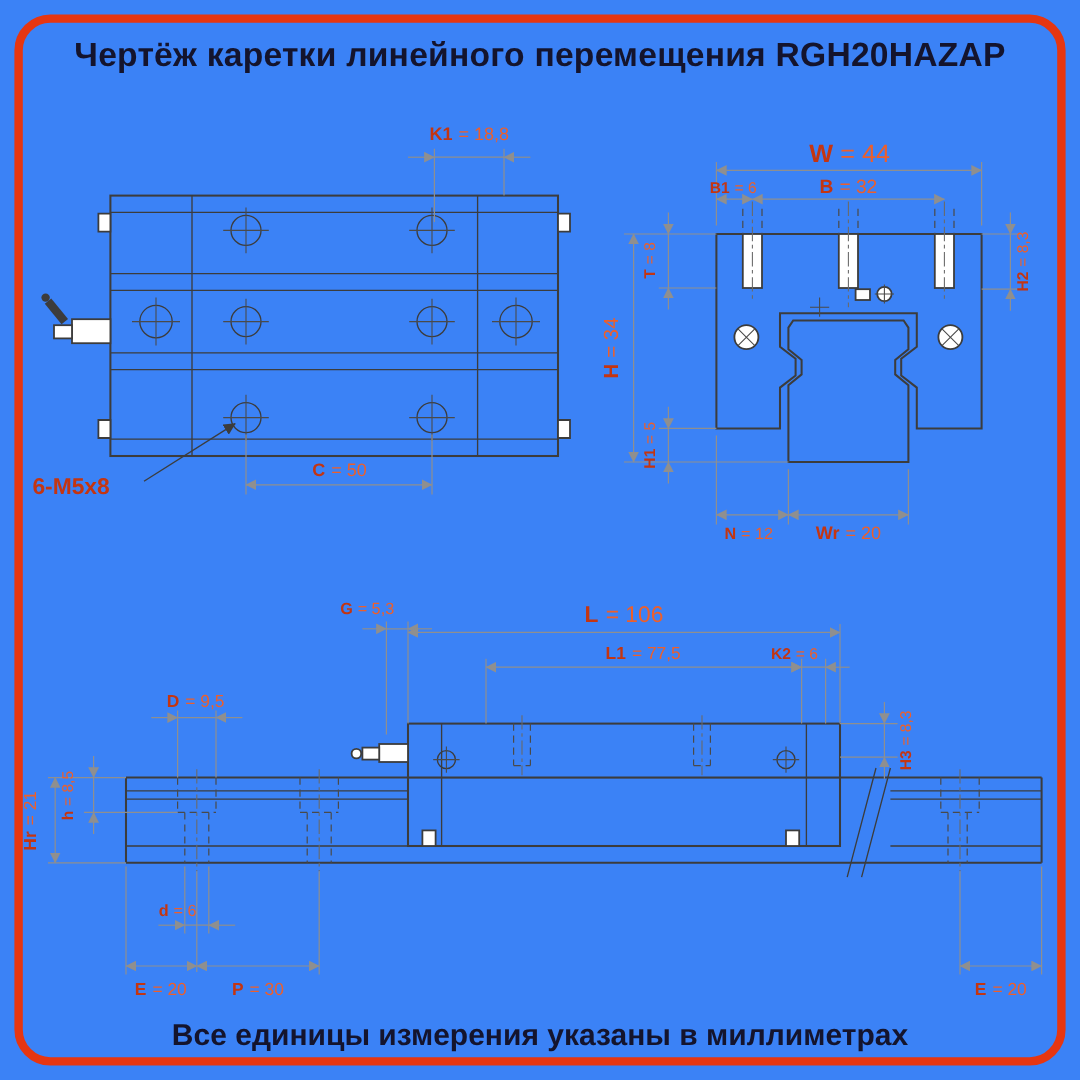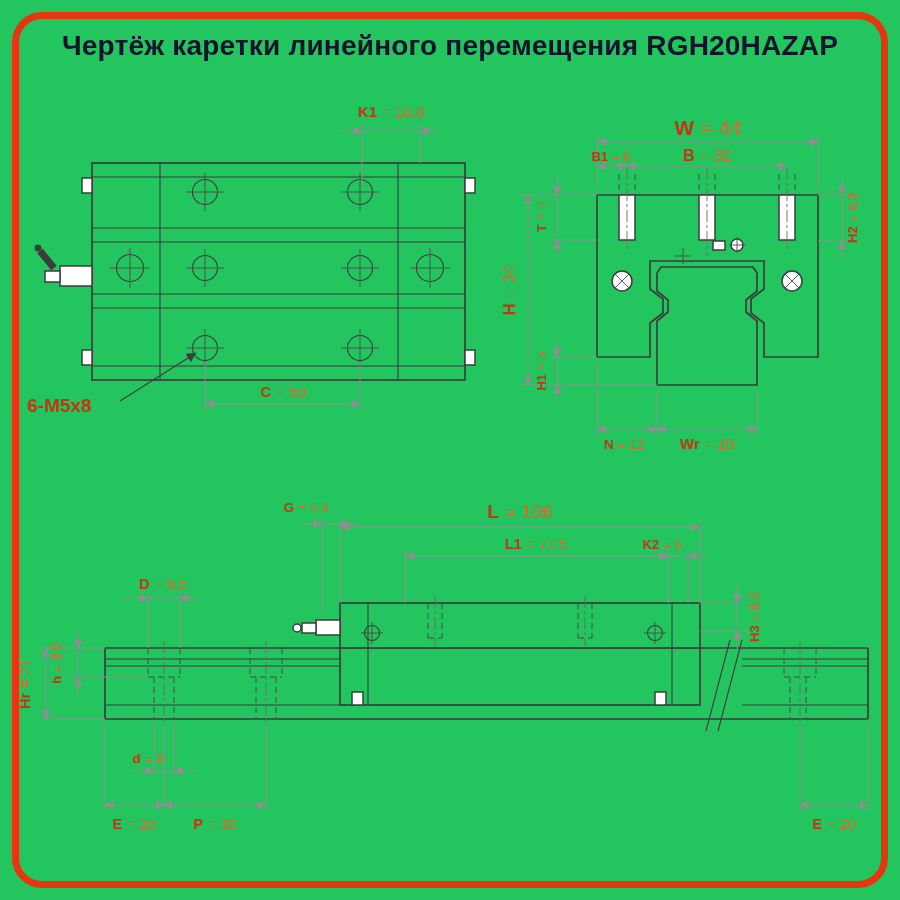--- a/index.html
+++ b/index.html
@@ -1,18 +1,18 @@
 <!DOCTYPE html>
 <html><head>
 <meta charset="utf-8">
 <style>
   *{margin:0;padding:0;box-sizing:border-box}
   html,body{background:#ffffff}
   body{width:900px;height:900px;font-family:"Liberation Sans",sans-serif}
-  .page{position:relative;width:900px;height:900px;background:#22c55e;overflow:hidden}
+  .page{position:relative;width:900px;height:900px;background:#3b82f6;overflow:hidden}
   .border-frame{position:absolute;inset:12px;border:7px solid #e63611;border-radius:30px;pointer-events:none}
   .title{position:absolute;top:30px;left:0;width:100%;text-align:center;
          font-size:28px;font-weight:bold;color:#14142d;letter-spacing:.2px}
   .footer{position:absolute;bottom:22px;left:0;width:100%;text-align:center;
           font-size:25px;font-weight:bold;color:#14142d}
   svg.drawing{position:absolute;left:0;top:0}
   svg text{font-family:"Liberation Sans",sans-serif}
   .ol{stroke:#3c3c3c;stroke-width:1.7;fill:none}
   .ol2{stroke:#3c3c3c;stroke-width:1.1;fill:none}
   .olf{stroke:#3c3c3c;stroke-width:1.5;fill:#ffffff}
@@ -193,13 +193,14 @@
       <text x="759" y="617" font-size="13" text-anchor="middle" transform="rotate(-90 759 617)"><tspan class="dn">H3</tspan><tspan class="dv" dx="4">= 8,3</tspan></text>
       <text x="30" y="684" font-size="14.5" text-anchor="middle" transform="rotate(-90 30 684)"><tspan class="dn">Hr</tspan><tspan class="dv" dx="5">= 21</tspan></text>
       <text x="61" y="663" font-size="13" text-anchor="middle" transform="rotate(-90 61 663)"><tspan class="dn">h</tspan><tspan class="dv" dx="4">= 8,5</tspan></text>
       <text x="148" y="763" font-size="13.5" text-anchor="middle"><tspan class="dn">d</tspan><tspan class="dv" dx="4">= 6</tspan></text>
       <text x="134" y="829" font-size="14.5" text-anchor="middle"><tspan class="dn">E</tspan><tspan class="dv" dx="5">= 20</tspan></text>
       <text x="215" y="829" font-size="14.5" text-anchor="middle"><tspan class="dn">P</tspan><tspan class="dv" dx="5">= 30</tspan></text>
       <text x="834" y="829" font-size="14.5" text-anchor="middle"><tspan class="dn">E</tspan><tspan class="dv" dx="5">= 20</tspan></text>
     </g>
   </svg>
 
+  <div class="footer">Все единицы измерения указаны в миллиметрах</div>
 </div>
 
 </body></html>

